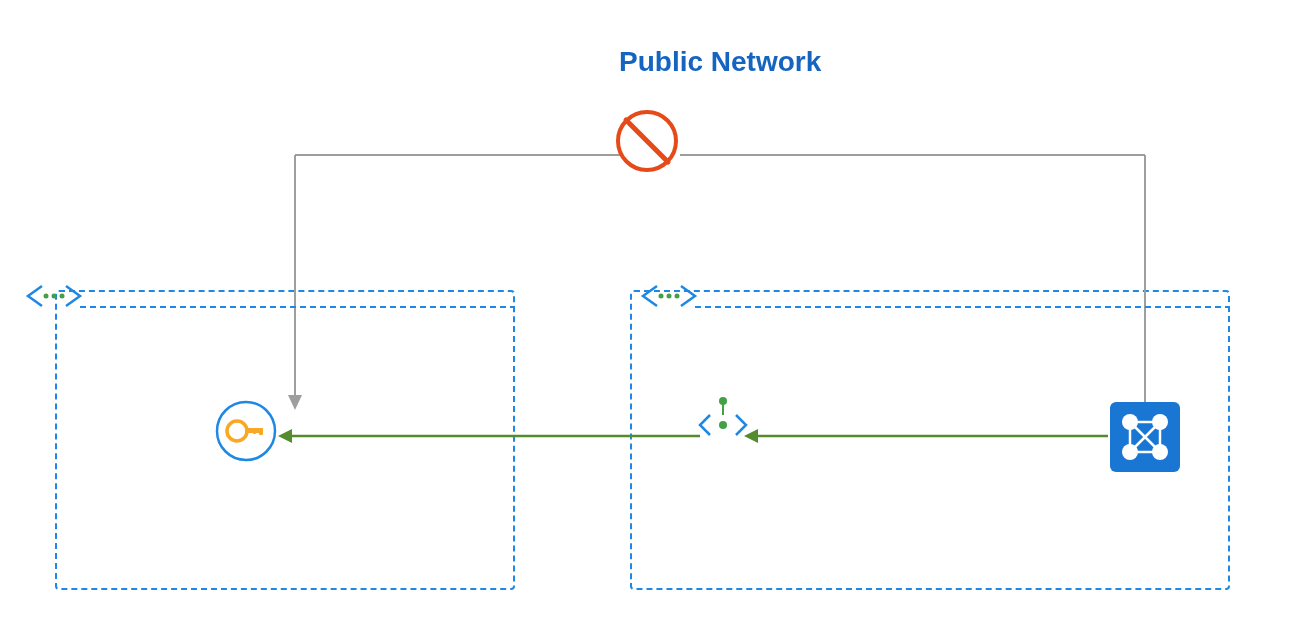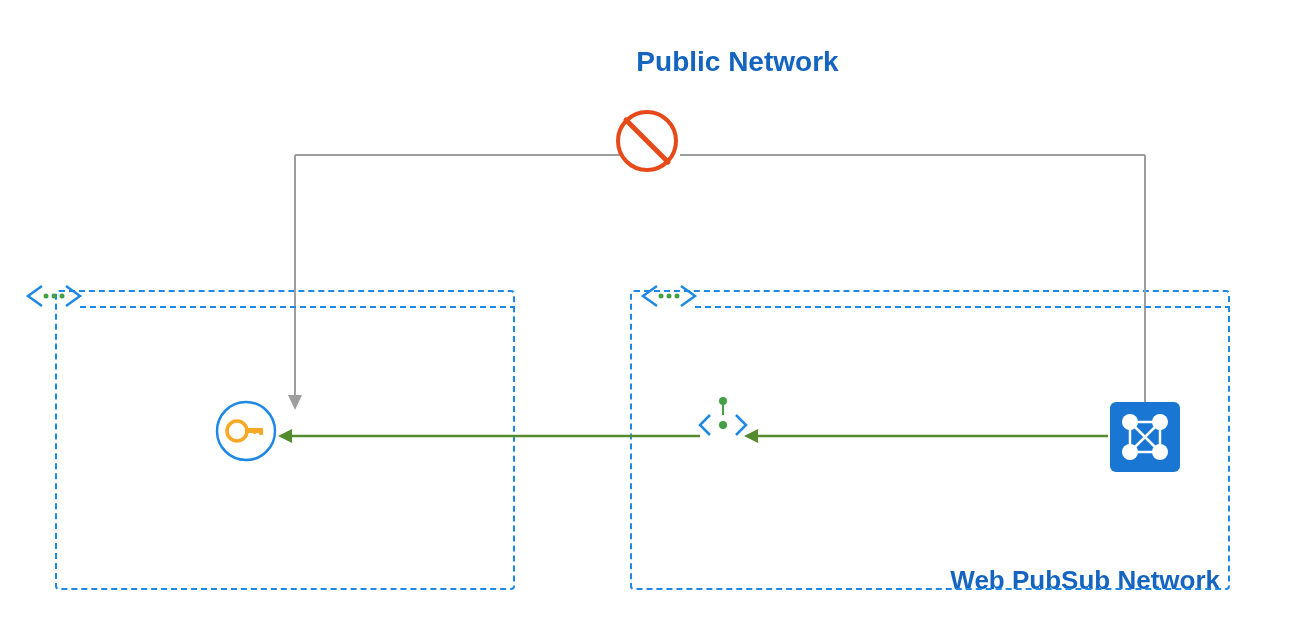--- a/index.html
+++ b/index.html
@@ -17,21 +17,21 @@
       height: 641px;
       position: relative;
     }
 
     
     .label-public-network {
       position: absolute;
       top: 46px;
       left: 619px;
       width: 237px;
-      text-align: center;
+      text-align: left;
       font-size: 28px;
       font-weight: 700;
       color: #1565C0;
     }
 
     .label-customer-network {
       position: absolute;
       top: 565px;
       left: 62px;
       width: 304px;
@@ -80,21 +80,20 @@
       width: 1291px;
       height: 641px;
     }
   </style>
 </head>
 <body>
 
 <div class="diagram-container">
 
   <div class="label-public-network">Public Network</div>
-  <div class="label-webpubsub-network">Web PubSub Network</div>
 
   <div class="dashed-box-left"></div>
   <div class="dashed-box-right"></div>
 
   <svg class="diagram-svg" xmlns="http://www.w3.org/2000/svg">
 
     <line x1="295" y1="155" x2="647" y2="155" stroke="#9E9E9E" stroke-width="2"></line>
     <line x1="680" y1="155" x2="1145" y2="155" stroke="#9E9E9E" stroke-width="2"></line>
 
     <line x1="295" y1="155" x2="295" y2="305" stroke="#9E9E9E" stroke-width="2"></line>

